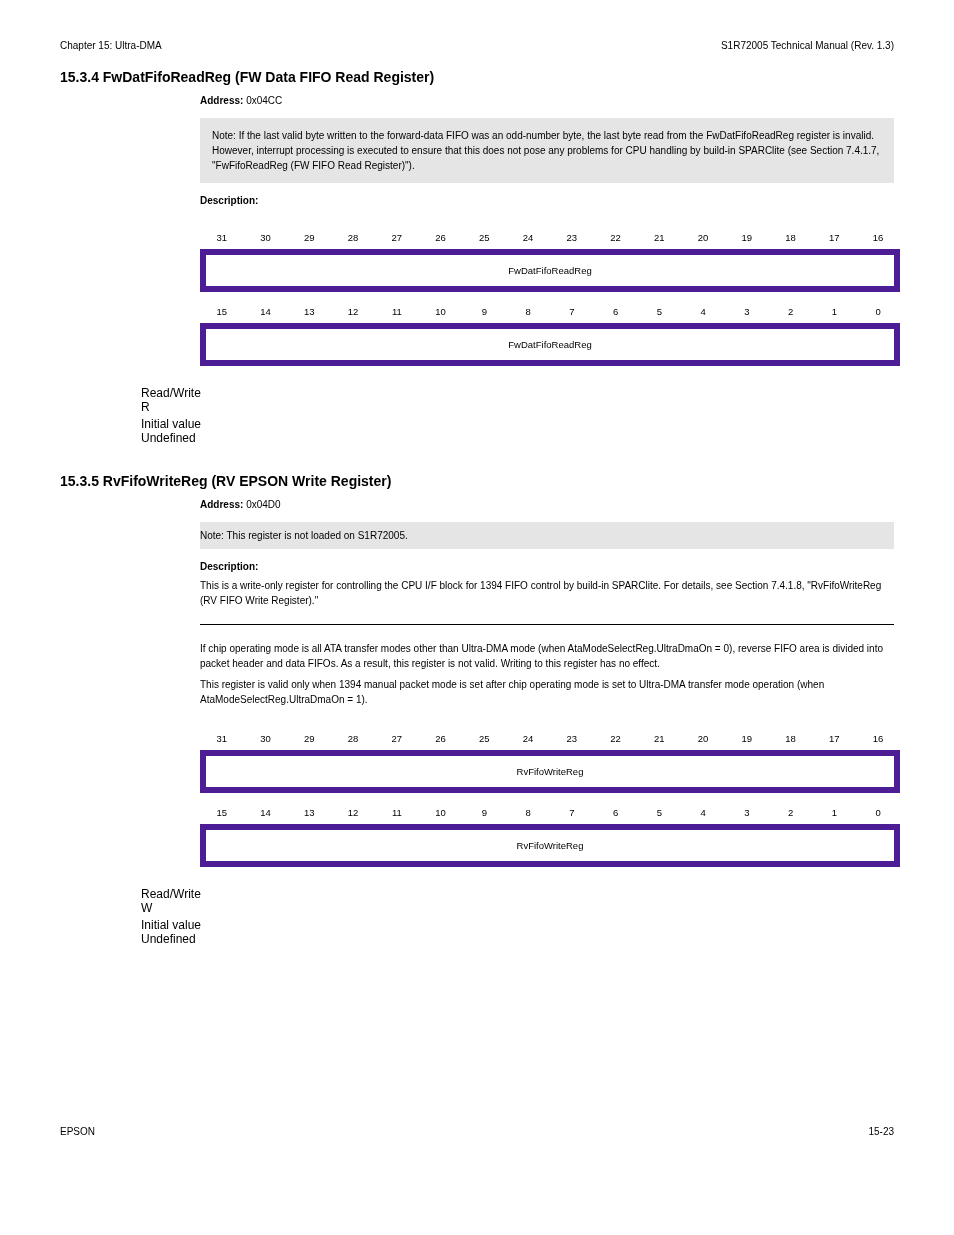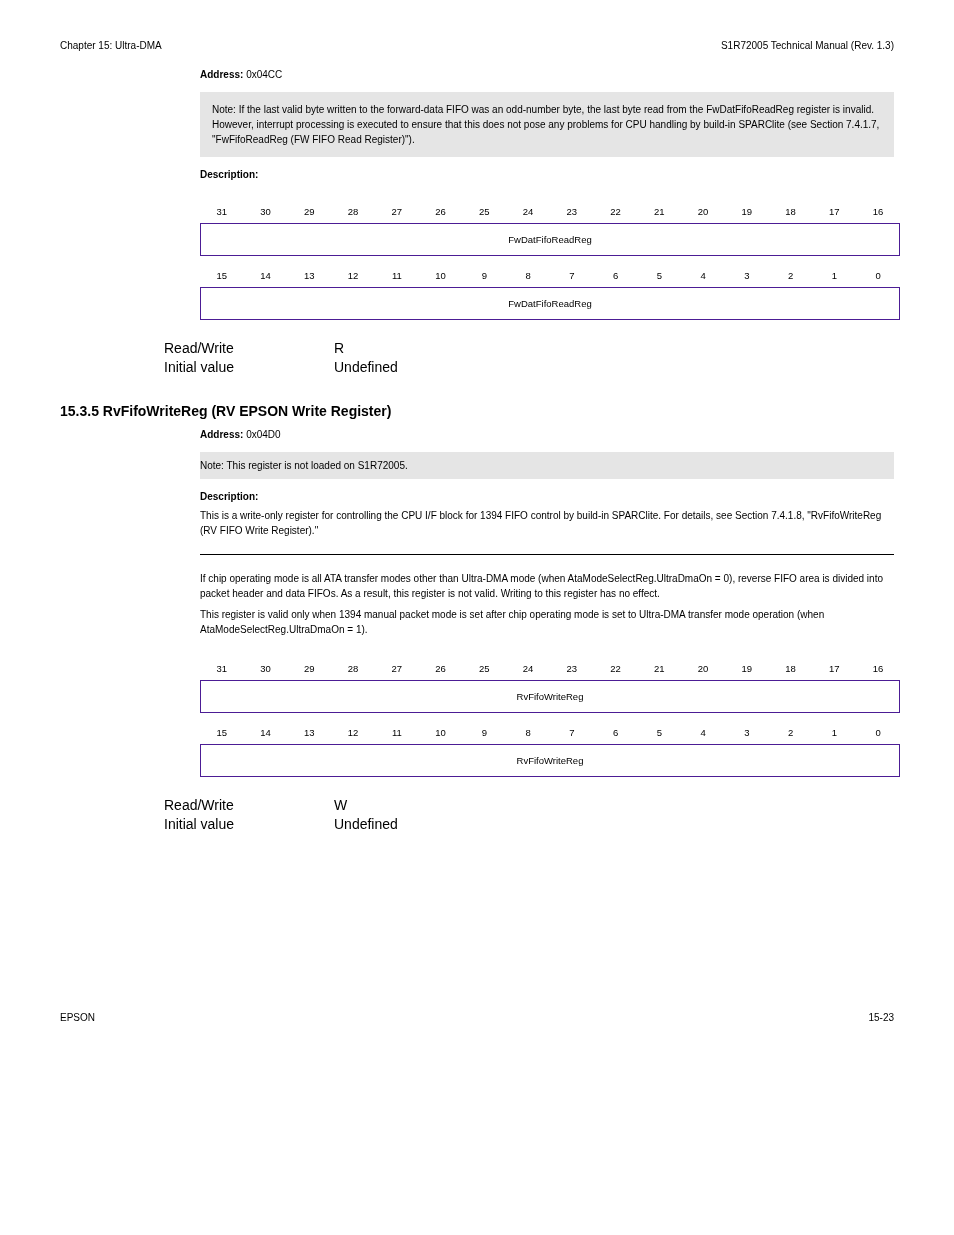--- a/index.html
+++ b/index.html
@@ -55,31 +55,32 @@
   .bit-header-row, .bit-field-row {
     display: flex;
   }
   .bit-cell {
     flex: 1 1 0;
     text-align: center;
     font-size: 9.5px;
     padding: 6px 0;
   }
   .bit-field-row {
-    border: 1px solid #4c1d95;
+    border: 6px solid #4c1d95;
     justify-content: center;
     align-items: center;
     padding: 10px 0;
     font-size: 9.5px;
     margin-bottom: 8px;
   }
   .table-attr-row {
     display: flex;
-    font-size: 14px;
-    margin: 3px 0 3px 104px;
+    font-size: 12px;
+    margin: 3px 0 3px 81px;
+    flex-direction: column;
   }
   .table-attr-row .k {
     width: 170px;
   }
   hr.sep {
     border: none;
     border-top: 1px solid #000;
     margin: 16px 0 16px 140px;
   }
   .body-text {
@@ -98,20 +99,21 @@
 </head>
 <body>
 
 <div class="page">
 
   <div class="running-header">
     <span>Chapter 15: Ultra-DMA</span>
     <span>S1R72005 Technical Manual (Rev. 1.3)</span>
   </div>
 
+  <div class="section-heading">15.3.4 FwDatFifoReadReg (FW Data FIFO Read Register)</div>
 
   <div class="label-line indent">
     <span class="bold">Address:</span>
     <span>0x04CC</span>
   </div>
 
   <div class="note">
     <span class="note-title">Note:</span><span> If the last valid byte written to the forward-data FIFO was an odd-number byte, the last byte read from the FwDatFifoReadReg register is invalid. However, interrupt processing is executed to ensure that this does not pose any problems for CPU handling by build-in SPARClite (see Section 7.4.1.7, "FwFifoReadReg (FW FIFO Read Register)").</span>
   </div>
 

